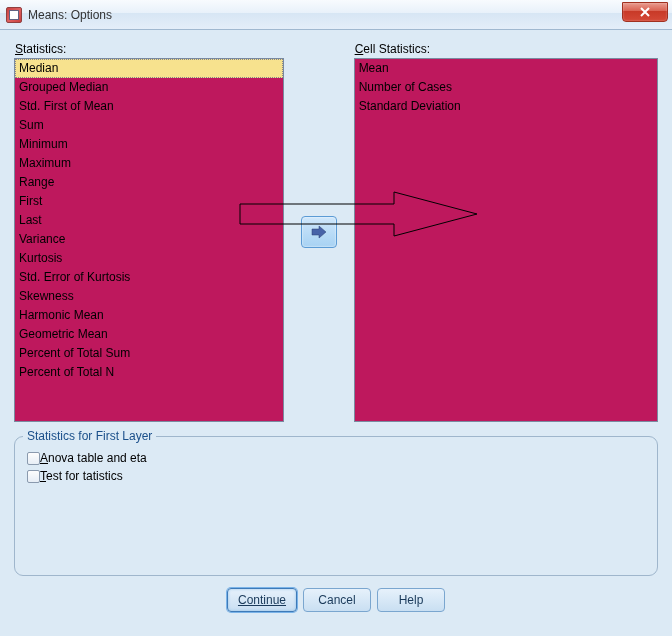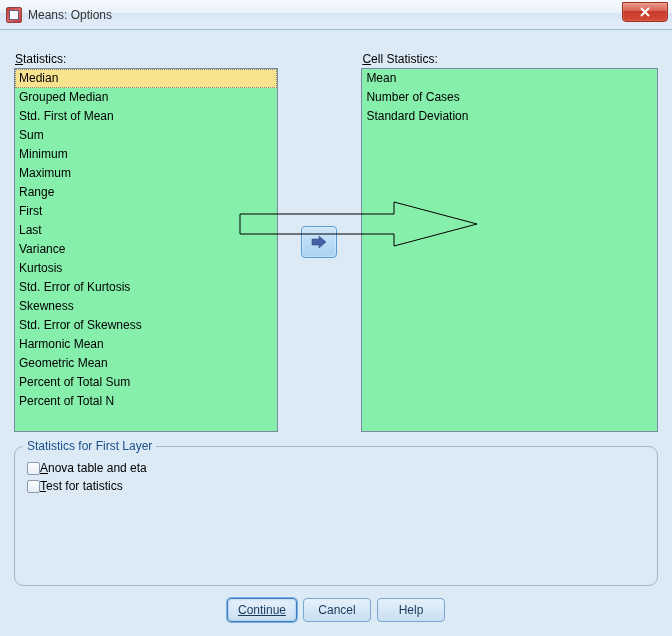--- a/index.html
+++ b/index.html
@@ -57,40 +57,39 @@
     .close-btn svg { width: 10px; height: 10px; }
     .content {
       padding: 12px 14px 8px 14px;
       background: #dceaf5;
       height: calc(100% - 30px);
       display: flex;
       flex-direction: column;
     }
     .top-area {
       display: flex;
-      gap: 16px;
+      gap: 8px;
       height: 380px;
       position: relative;
-      margin-top: 10px;
     }
     .col {
       display: flex;
       flex-direction: column;
     }
     .col.left { width: 295px; }
     .col.mid { width: 58px; align-items: center; justify-content: center; }
     .col.right { width: 332px; }
     .label {
       color: #000;
       margin-bottom: 2px;
       padding-left: 1px;
     }
     .label .u { text-decoration: underline; }
     .listbox {
-      background: #86efac;
+      background: #be185d;
       border: 1px solid #7a8aa0;
       flex: 1;
       overflow: hidden;
       padding: 0;
     }
     .list-item {
       padding: 1px 4px;
       line-height: 17px;
       cursor: default;
     }
@@ -204,21 +203,20 @@
           <div class="list-item">Sum</div>
           <div class="list-item">Minimum</div>
           <div class="list-item">Maximum</div>
           <div class="list-item">Range</div>
           <div class="list-item">First</div>
           <div class="list-item">Last</div>
           <div class="list-item">Variance</div>
           <div class="list-item">Kurtosis</div>
           <div class="list-item">Std. Error of Kurtosis</div>
           <div class="list-item">Skewness</div>
-          <div class="list-item">Std. Error of Skewness</div>
           <div class="list-item">Harmonic Mean</div>
           <div class="list-item">Geometric Mean</div>
           <div class="list-item">Percent of Total Sum</div>
           <div class="list-item">Percent of Total N</div>
         </div>
     </div>
 
     <div class="col mid">
       <div class="move-btn">
         <svg viewBox="0 0 18 14">

